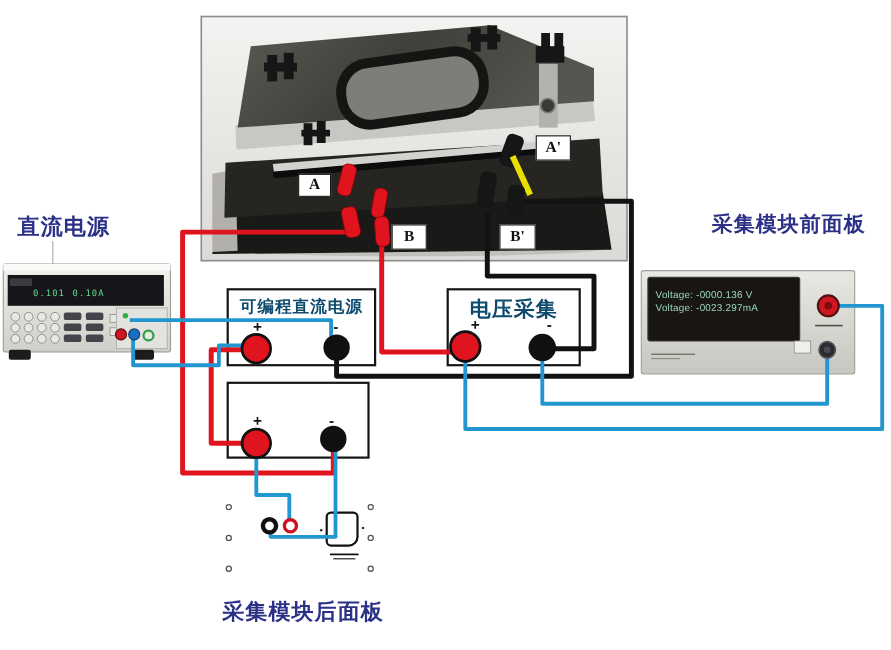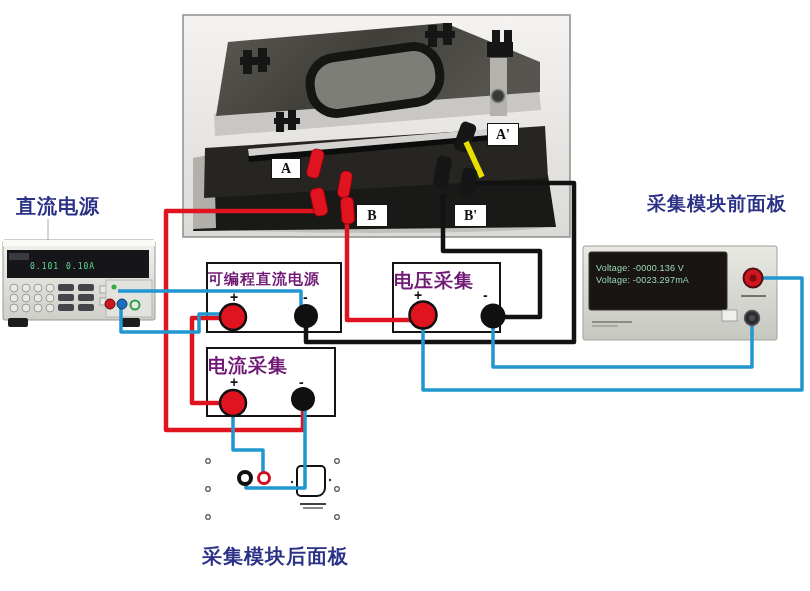--- a/index.html
+++ b/index.html
@@ -10,27 +10,27 @@
 
   
   .zh-label{position:absolute;color:#2b3187;font-weight:700;letter-spacing:1px;z-index:1;
             font-family:"Liberation Serif",serif;white-space:nowrap;}
   .lab-dc{left:16px;top:193px;font-size:20px;}
   .lab-front{left:647px;top:191px;font-size:19px;}
   .lab-rear{left:202px;top:543px;font-size:20px;}
 
   
   .box{position:absolute;background:#fff;border:2px solid #141414;z-index:1;box-sizing:border-box;}
-  .box-title{font-weight:600;color:#701a75;letter-spacing:1px;
+  .box-title{text-align:center;font-weight:600;color:#0c4a6e;letter-spacing:1px;
              font-family:"Liberation Serif",serif;white-space:nowrap;}
   .sign{position:absolute;font-weight:700;font-size:14px;color:#141414;line-height:1;
         font-family:"Liberation Sans",sans-serif;}
   .box-prog{left:206px;top:262px;width:136px;height:71px;}
   .box-prog .box-title{margin-top:6px;font-size:15px;}
-  .box-volt{left:392px;top:262px;width:109px;height:71px;}
+  .box-volt{left:406px;top:262px;width:122px;height:71px;}
   .box-volt .box-title{margin-top:4px;font-size:19px;}
   .box-curr{left:206px;top:347px;width:130px;height:70px;}
   .box-curr .box-title{margin-top:4px;font-size:19px;}
   .box-rear{left:178px;top:455px;width:171px;height:74px;border-width:2px;}
   .box-rear .box-title{margin-top:5px;font-size:9px;font-weight:700;letter-spacing:0;
                        font-family:"Liberation Sans",sans-serif;}
 
   
   .tagbox{position:absolute;background:#fff;border:1.5px solid #141414;z-index:3;
           display:flex;align-items:center;justify-content:center;box-sizing:border-box;
@@ -167,21 +167,20 @@
     <span class="sign" style="left:95px;top:26px;">-</span>
   </div>
 
   <div class="box box-volt">
     <div class="box-title">电压采集</div>
     <span class="sign" style="left:20px;top:24px;">+</span>
     <span class="sign" style="left:89px;top:24px;">-</span>
   </div>
 
   <div class="box box-curr">
-    <div class="box-title">电流采集</div>
     <span class="sign" style="left:22px;top:26px;">+</span>
     <span class="sign" style="left:91px;top:26px;">-</span>
   </div>
 
 
   <div class="fp-display"><span>Voltage: -0000.136 V</span><br><span>Voltage: -0023.297mA</span></div>
   <div class="psu-read psu-v">0.101</div>
   <div class="psu-read psu-a">0.10A</div>
 
   <svg class="layer z2" width="810" height="591" viewBox="0 0 810 591">

